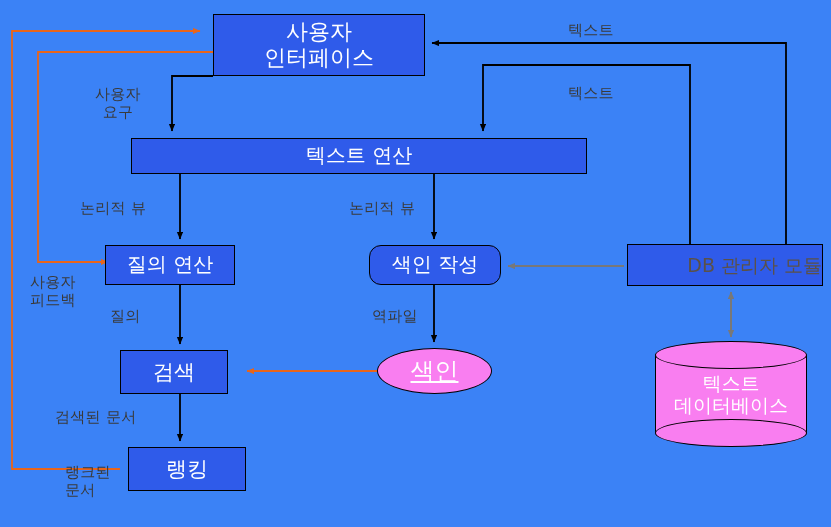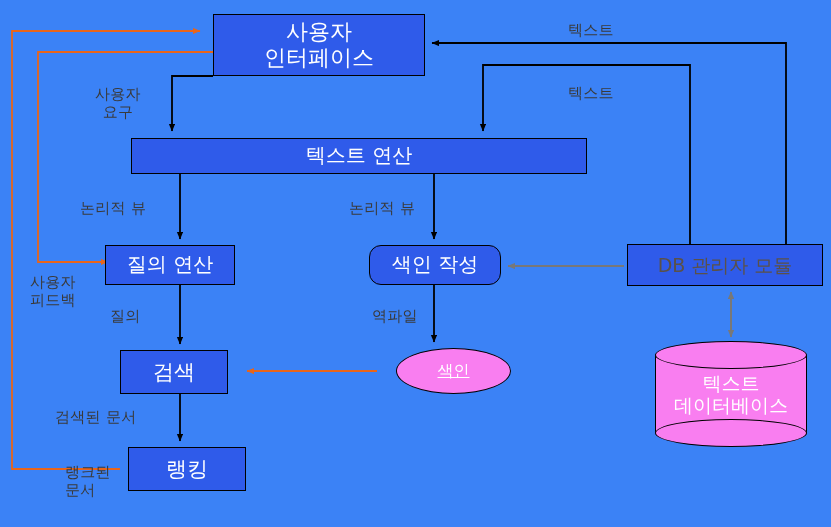--- a/index.html
+++ b/index.html
@@ -31,21 +31,21 @@
     align-items: center;
     justify-content: center;
     text-align: center;
     line-height: 1.18;
   }
   .box {
     background: #2f5bea;
     border: 1.5px solid #000000;
     color: #ffffff;
   }
-  .box.dim-text { color: #5b5148; }
+  .box.dim-text { color: #5b5148; justify-content: flex-end; }
   .ellipse {
     background: #f97ef0;
     border: 1.5px solid #000000;
     border-radius: 50%;
     color: #ffffff;
   }
   .cyl {
     color: #ffffff;
   }
   .cyl .cyl-body {
@@ -152,21 +152,21 @@
   </div>
 
   <div class="node box dim-text" style="left:627px; top:244px; width:196px; height:42px; font-size:19px;">
     <span class="nlabel">DB 관리자 모듈</span>
   </div>
 
   <div class="node box" style="left:120px; top:350px; width:108px; height:44px; font-size:21px;">
     <span class="nlabel">검색</span>
   </div>
 
-  <div class="node ellipse" style="left:396px; top:348px; width:115px; height:46px; font-size:16px;text-decoration:underline;">
+  <div class="node ellipse" style="left:377px; top:348px; width:115px; height:46px; font-size:24px;text-decoration:underline;">
     <span class="nlabel">색인</span>
   </div>
 
   <div class="node box" style="left:120px; top:447px; width:118px; height:44px; font-size:21px;margin-left:8px;">
     <span class="nlabel">랭킹</span>
   </div>
 
   <div class="node cyl" style="left:655px; top:341px; width:152px; height:106px; font-size:19px;">
     <div class="cyl-body"></div>
     <div class="cyl-bottom"></div>

